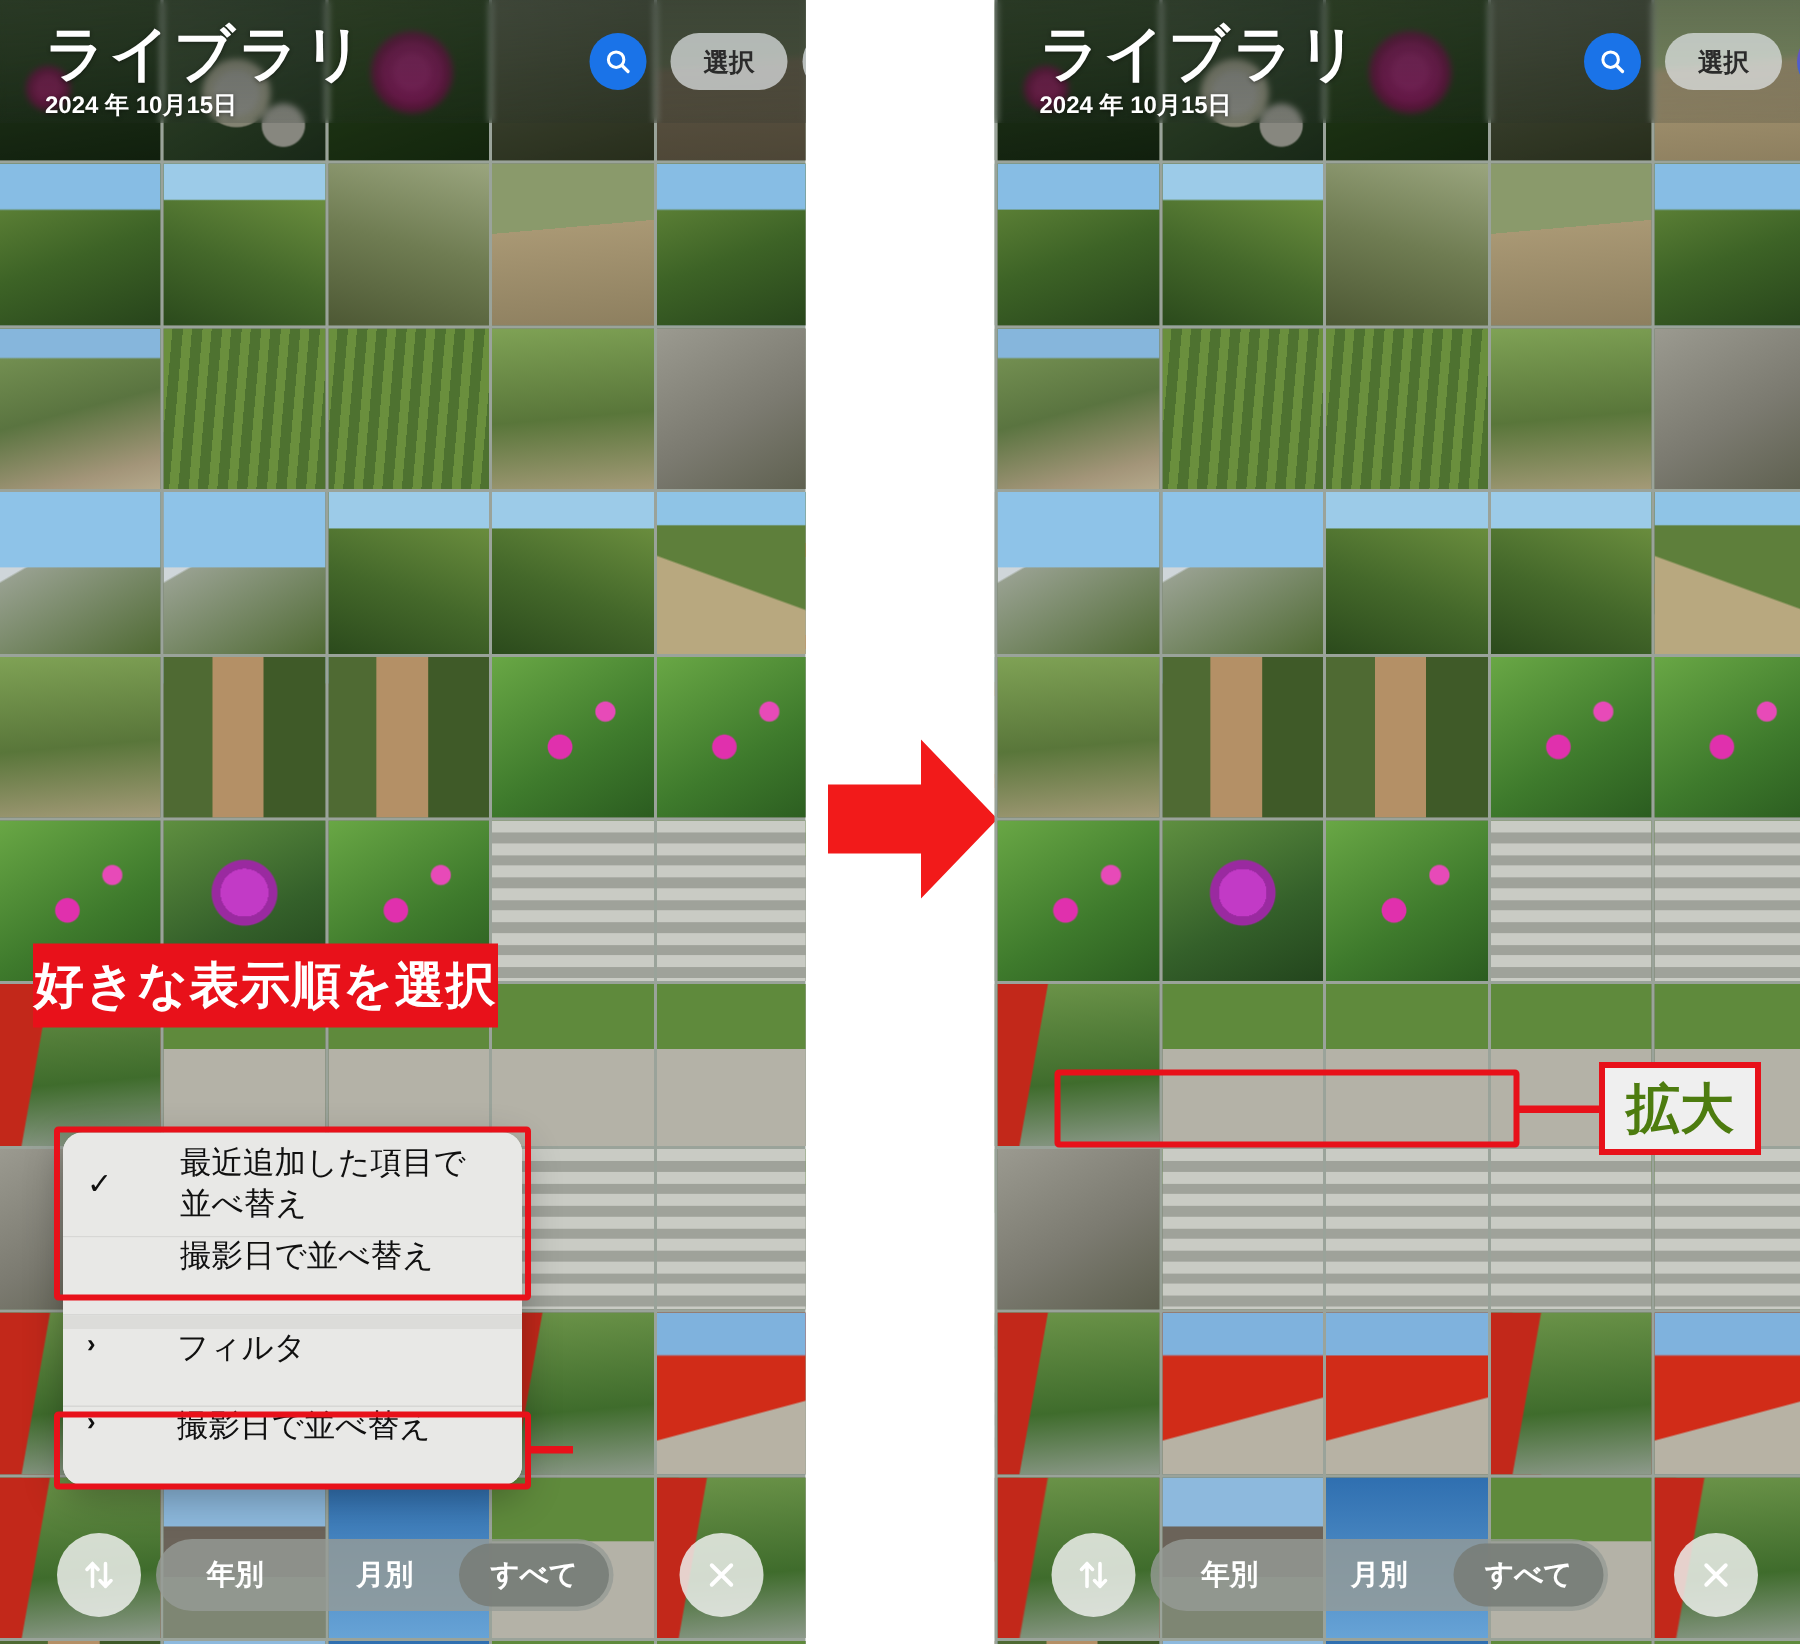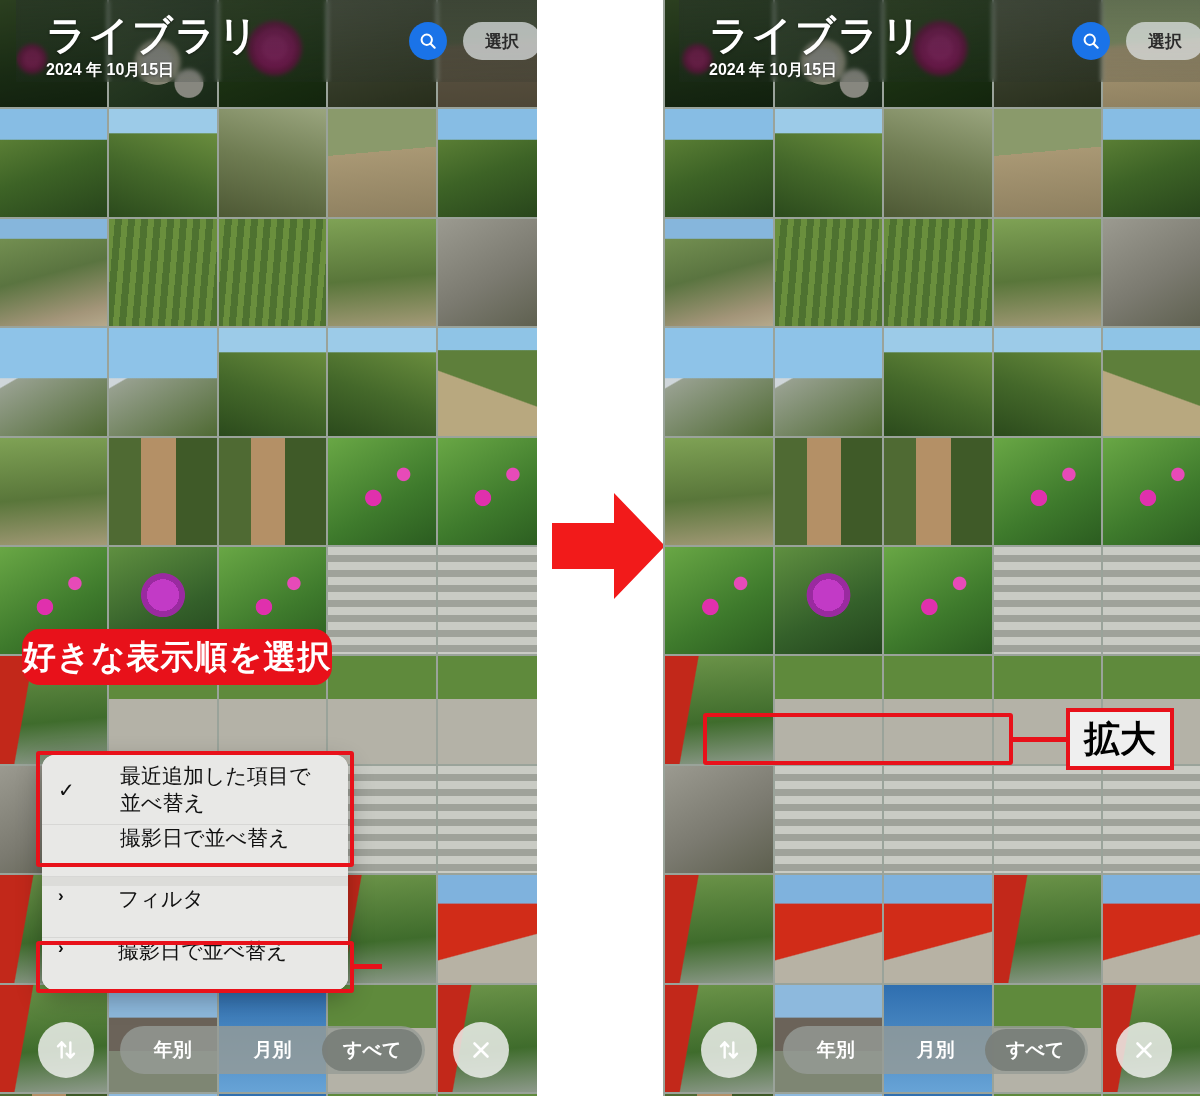--- a/index.html
+++ b/index.html
@@ -89,21 +89,21 @@
   .ph-sky{ background:linear-gradient(180deg,#2f6fb0,#67a3d6);}
   .ph-roof{ background:linear-gradient(180deg,#8db9dd 0 30%, #6b6359 31% 62%, #7e8673 62%);}
   .ph-stone{ background:linear-gradient(150deg,#9b9a90,#7b7a70 55%,#5d5f4e);}
   .ph-bamboo{ background:repeating-linear-gradient(95deg,#6a8f3d 0 6px,#4e7230 6px 13px);}
   .ph-garden{ background:linear-gradient(175deg,#7fa255,#59763a 55%,#a49a78);}
 
   .cell.dim i{ filter:brightness(.55) saturate(.9); }
 
   
   .topbar{
-    position:absolute; left:16px; top:0; width:593px; height:82px;
+    position:absolute; left:0; top:0; width:593px; height:82px;
     background:linear-gradient(180deg, rgba(40,50,45,.42), rgba(40,50,45,.18));
     backdrop-filter: blur(2px);
   }
   .app-title{
     position:absolute; left:30px; top:8px;
     color:#fff; font-size:40px; font-weight:700; letter-spacing:2px;
     text-shadow:0 1px 3px rgba(0,0,0,.45);
   }
   .app-date{
     position:absolute; left:30px; top:60px;
@@ -141,21 +141,21 @@
   
   .bottombar{ position:absolute; left:0; bottom:18px; width:537px; height:56px; }
   .round-btn{
     position:absolute; width:56px; height:56px; border-radius:50%;
     background:rgba(235,237,234,.86); display:flex;align-items:center;justify-content:center;
     border:none; cursor:pointer;
   }
   .round-btn.sortbtn{ left:38px; top:0; }
   .round-btn.closebtn{ right:28px; top:0; }
   .segmented{
-    position:absolute; left:120px; top:4px; width:305px; height:48px;
+    position:absolute; left:104px; top:4px; width:305px; height:48px;
     border-radius:24px; background:rgba(150,155,150,.80);
     display:flex; align-items:flex-end; padding:3px;
   }
   .seg{
     flex:1; height:100%; border-radius:21px; border:none; background:transparent;
     color:#fff; font-size:19px; font-weight:700; cursor:pointer;
     display:flex;align-items:center;justify-content:center;
   }
   .seg.active{ background:rgba(120,126,120,.92); }
 
@@ -178,26 +178,25 @@
   .mi .chev{ width:26px; flex:0 0 26px; font-size:17px; font-weight:700; }
   .mi.two-line{ min-height:70px; align-items:center; }
   .gapbar{ height:9px; background:rgba(219,219,216,.98); }
 
   
   .hl{ position:absolute; border:4px solid #e8111a; border-radius:3px; pointer-events:none; }
   .redband{
     position:absolute; background:#e8111a; color:#fff;
     font-weight:700; display:flex; align-items:center; justify-content:center;
     letter-spacing:1px;
-    border-radius:18px;
   }
   .redline{ position:absolute; background:#e8111a; }
   .whitebox{
     position:absolute; background:#efefef; border:4px solid #e8111a;
-    color:#000000; font-weight:700; display:flex; align-items:center; justify-content:center;
+    color:#4d7c0f; font-weight:700; display:flex; align-items:center; justify-content:center;
   }
   .bigarrow{ position:absolute; left:552px; top:487px; width:115px; height:118px; }
 </style>
 </head>
 <body>
 
 <div class="stage">
 
   <div class="panel left">
     <div class="grid" id="grid-left">

